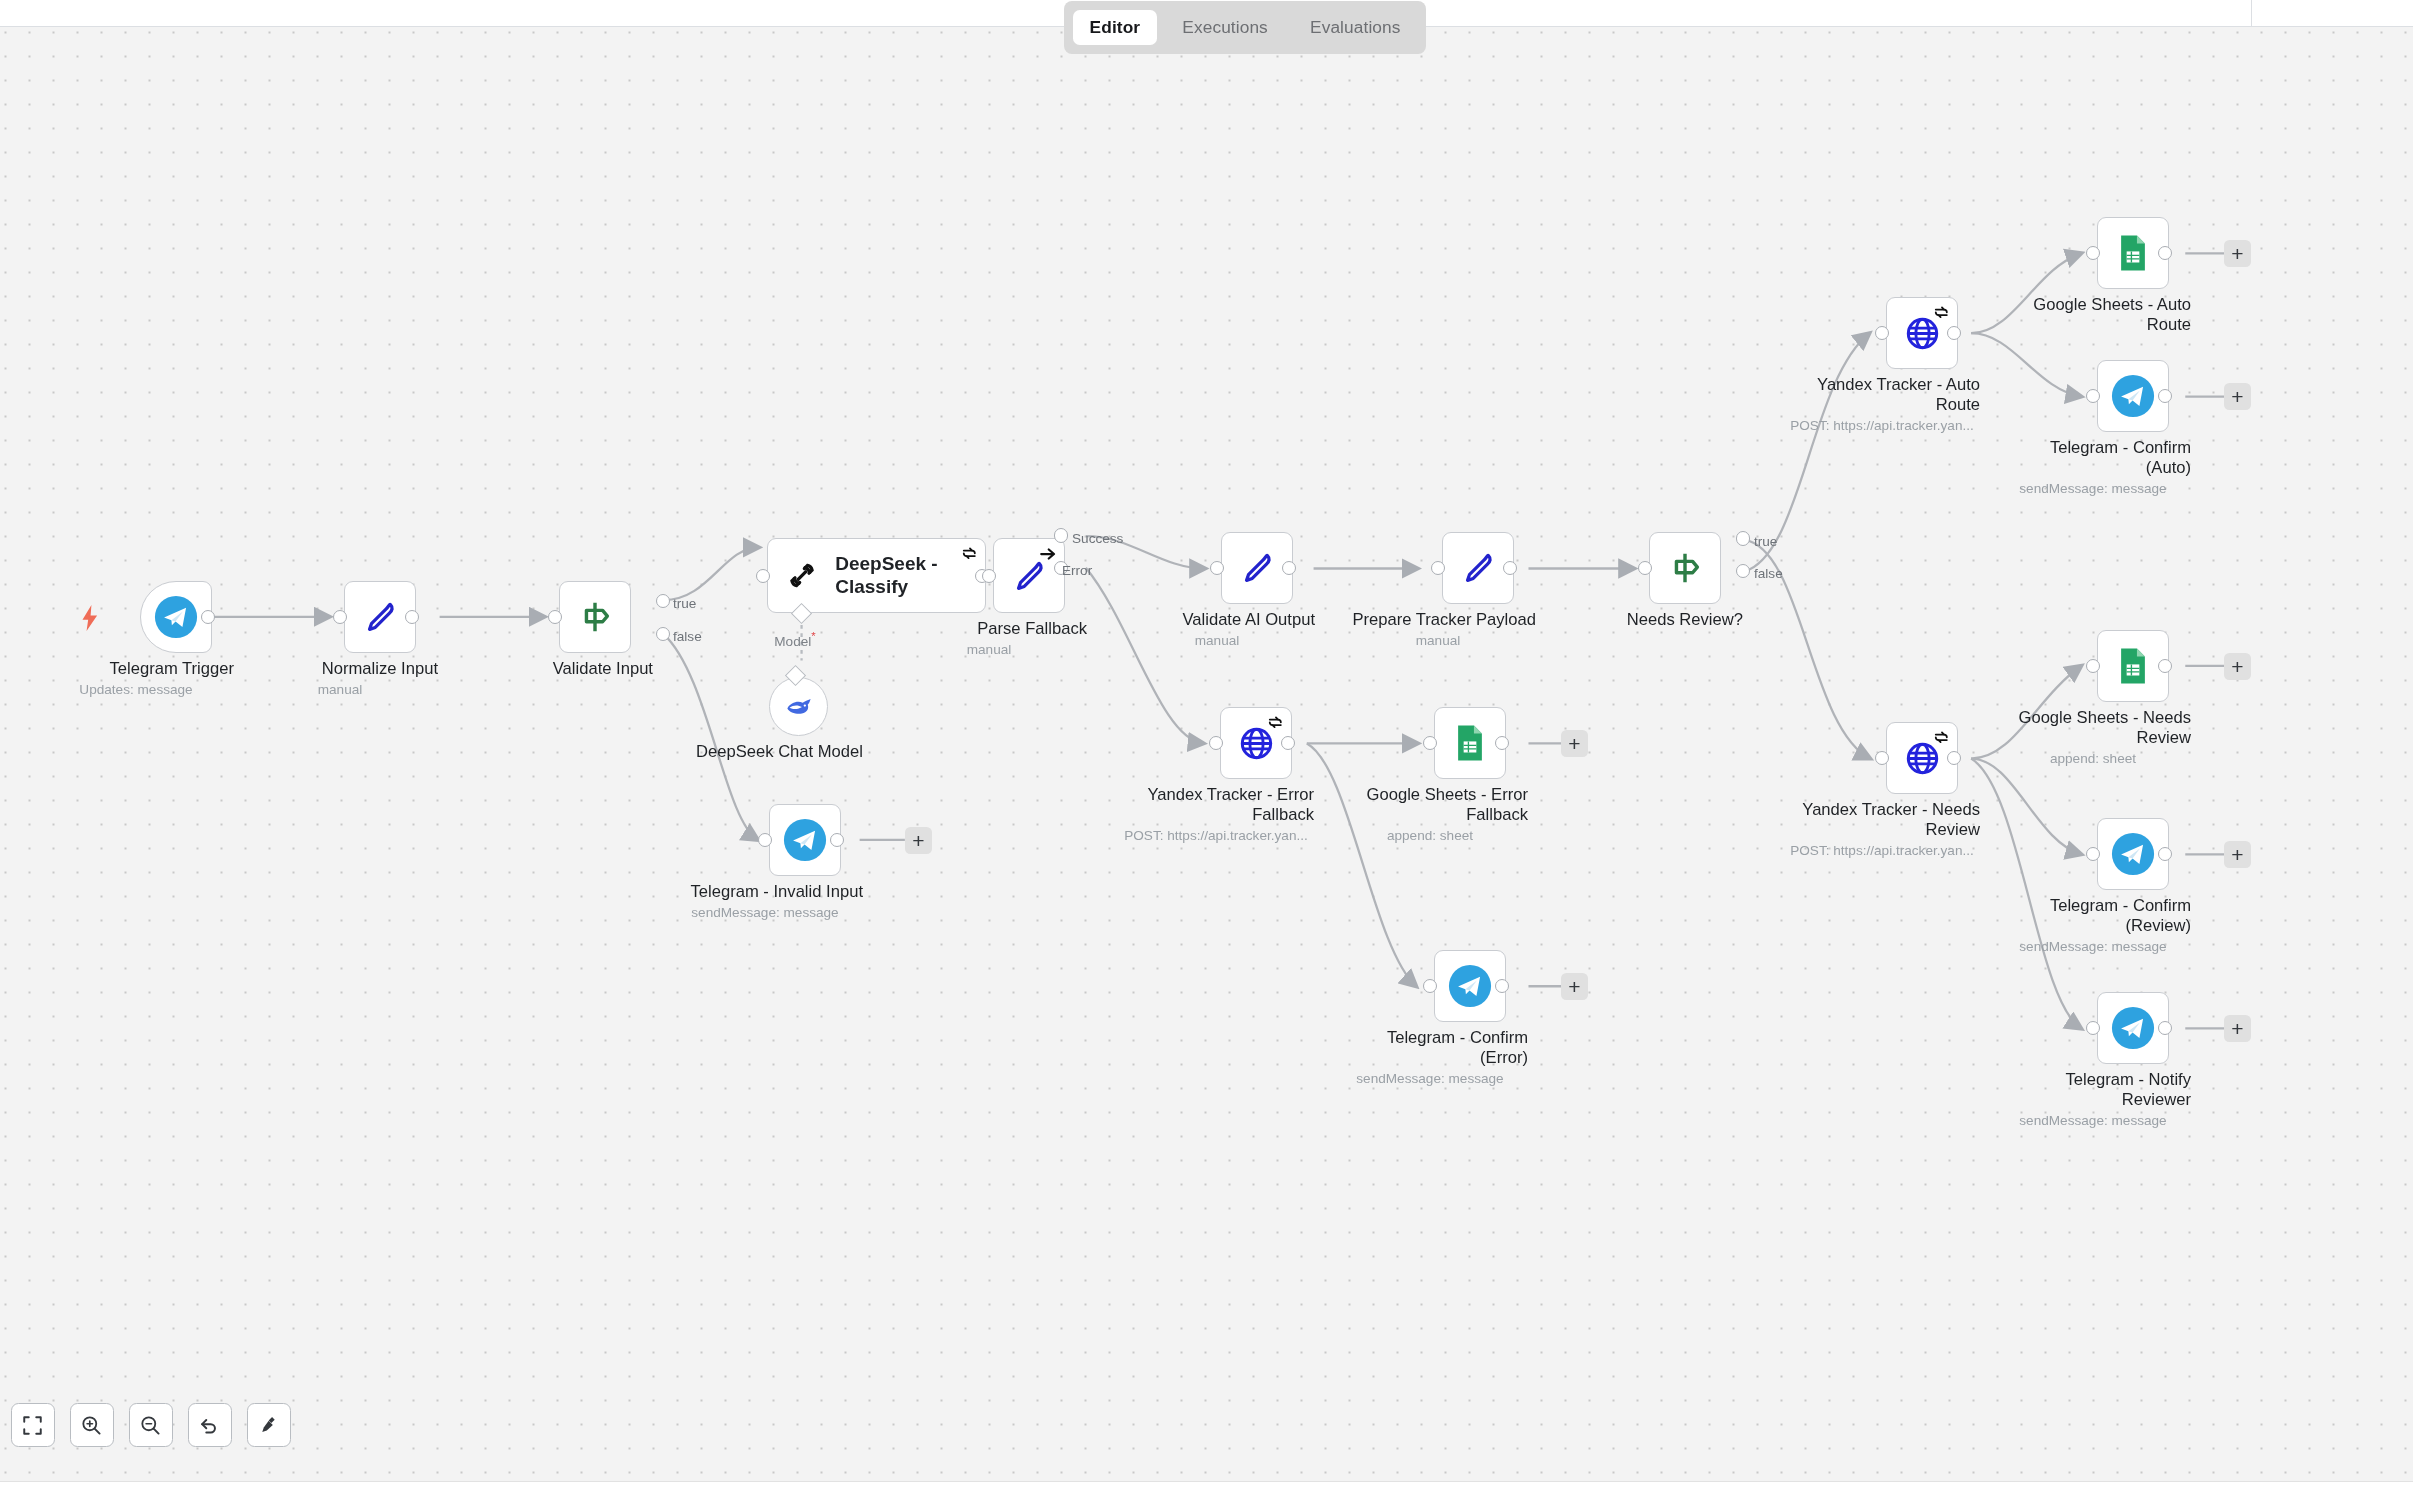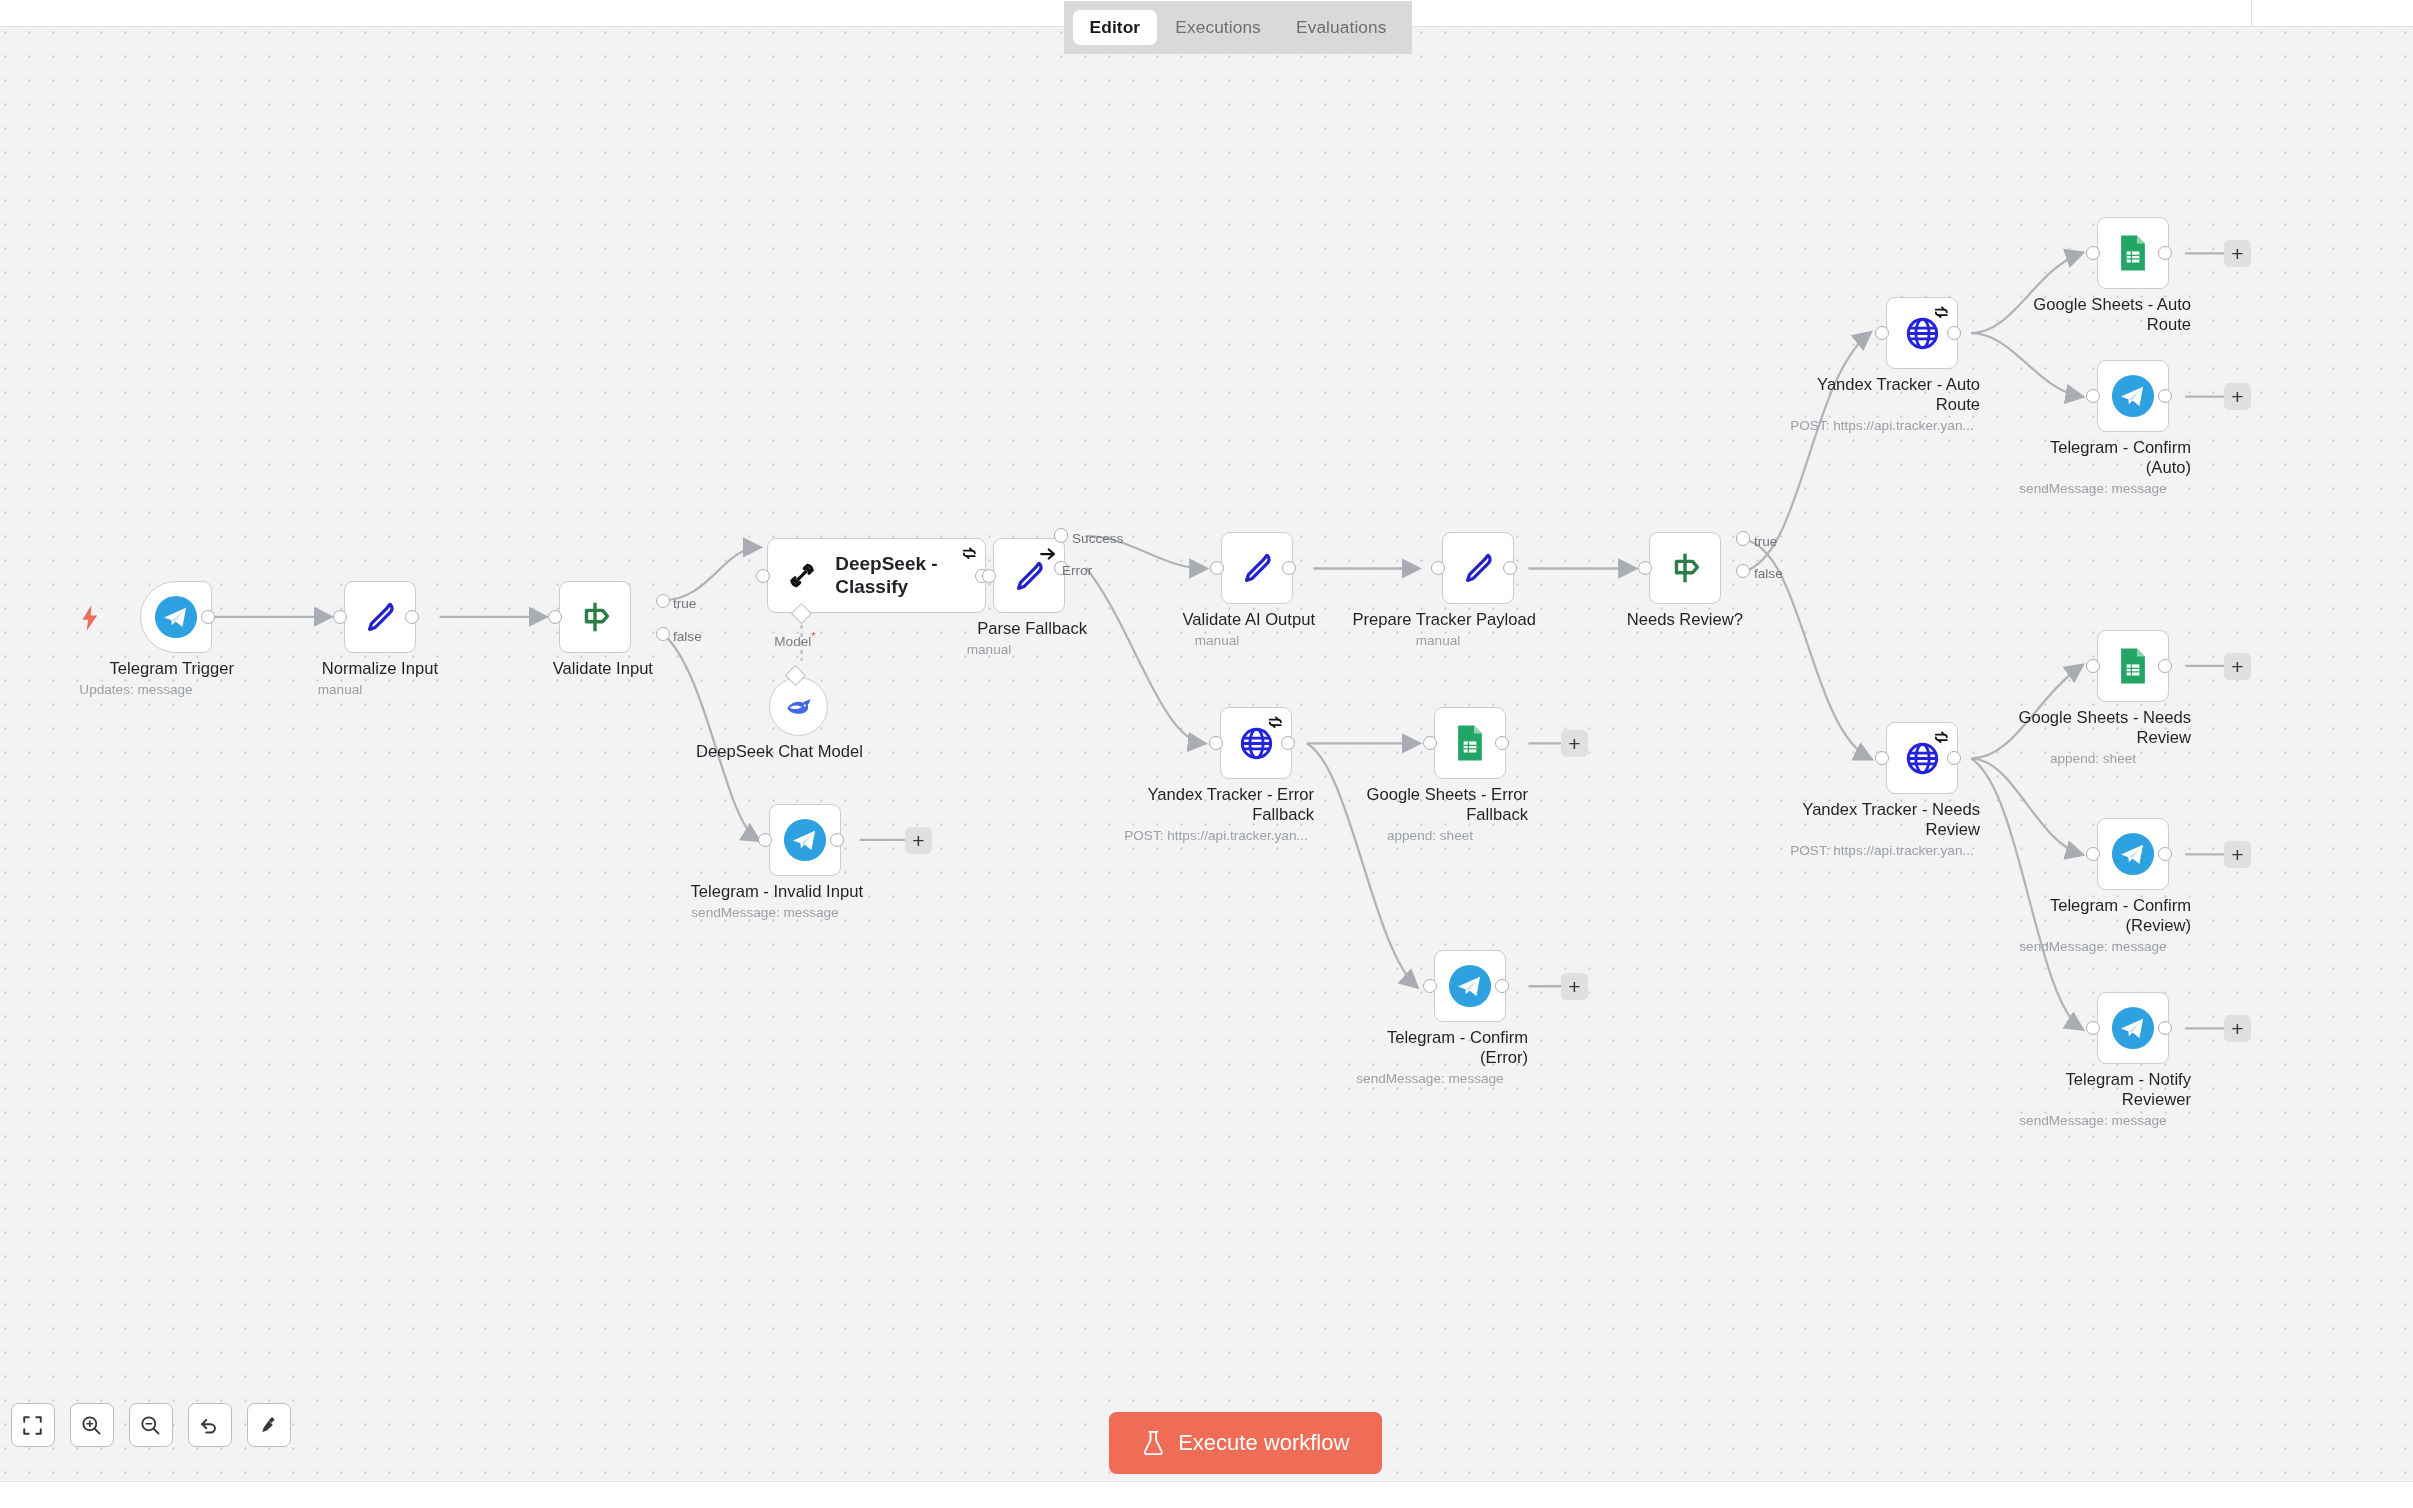--- a/index.html
+++ b/index.html
@@ -19,22 +19,22 @@
   }
   .header-divider {
     position: absolute; left: 2251px; top: 0; width: 0.8px; height: 26.4px;
     background: #dcdfe3;
   }
 
   
   .tabs {
     position: absolute; left: 1064px; top: 0.8px;
     height: 53px; padding: 7.5px 9px;
-    background: #d9d9d9; border-radius: 0;
-    display: flex; align-items: center; gap: 2px;
+    background: #d9d9d9; border-radius: 8px;
+    display: flex; align-items: center; gap: 9px;
     z-index: 40;
   }
   .tab {
     padding: 6.8px 16.6px; border-radius: 6.8px;
     font-size: 17.3px; color: #6d6f73; letter-spacing: 0.1px;
     white-space: nowrap; cursor: pointer;
   }
   .tab.active { background: #ffffff; color: #17181b; font-weight: 600; }
 
   
@@ -573,22 +573,15 @@
       </svg>
     </div>
     <div class="tool-btn">
       <svg width="22.6" height="22.6" viewBox="0 0 30 30">
         <path d="M20 4 L23.5 7.5 L19 12 L15.5 8.5 Z" fill="#34383d"></path>
         <path d="M15.5 9 L21 14.5 L13 22 L7 24 L9 18 Z" fill="#34383d"></path>
       </svg>
     </div>
   </div>
 
-  <button class="execute-btn">
-    <svg width="22.6" height="26" viewBox="0 0 24 28">
-      <path d="M9 2 V11 L3 23 a2 2 0 0 0 1.8 3 H19.2 a2 2 0 0 0 1.8 -3 L15 11 V2 Z" fill="none" stroke="#ffffff" stroke-width="2" stroke-linejoin="round"></path>
-      <path d="M7.5 2 H16.5" stroke="#ffffff" stroke-width="2" stroke-linecap="round"></path>
-    </svg>
-    <span>Execute workflow</span>
-  </button>
 
 </div>
 
 
 </body></html>

